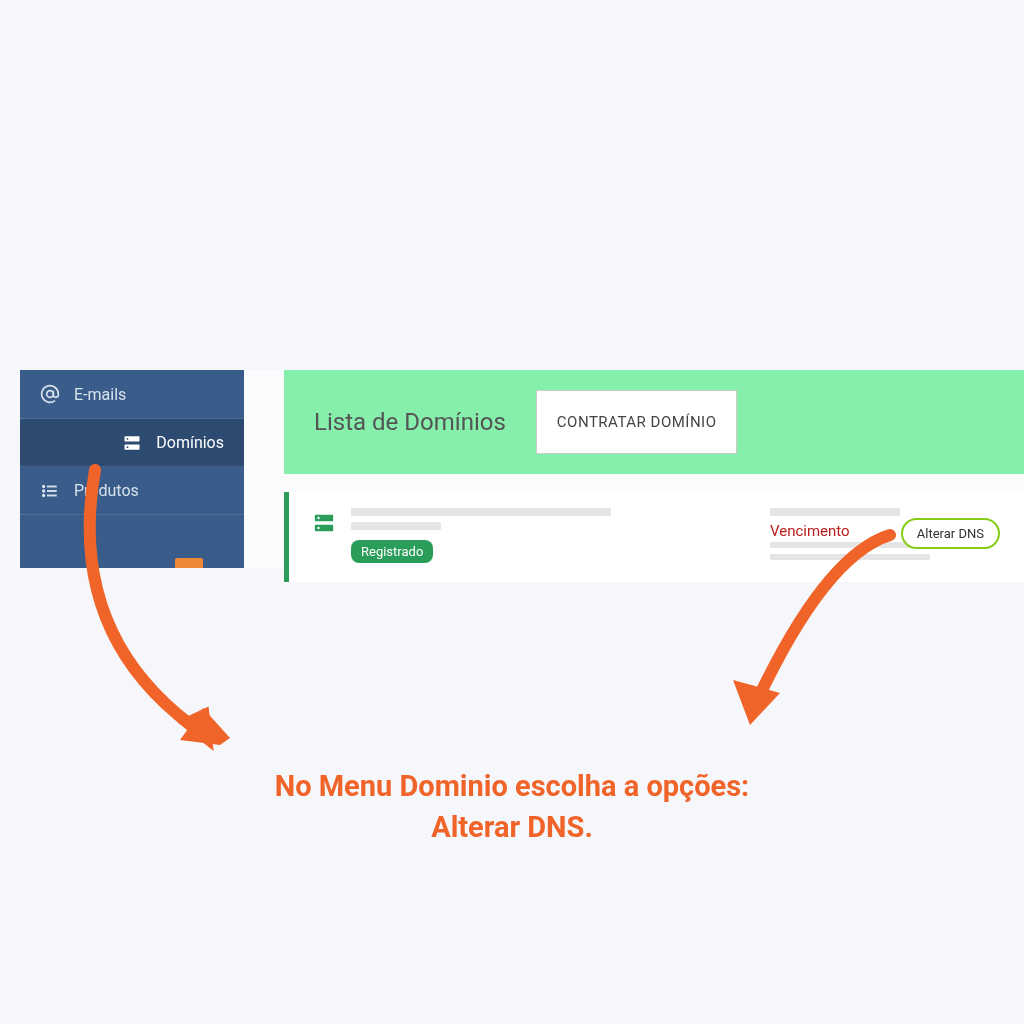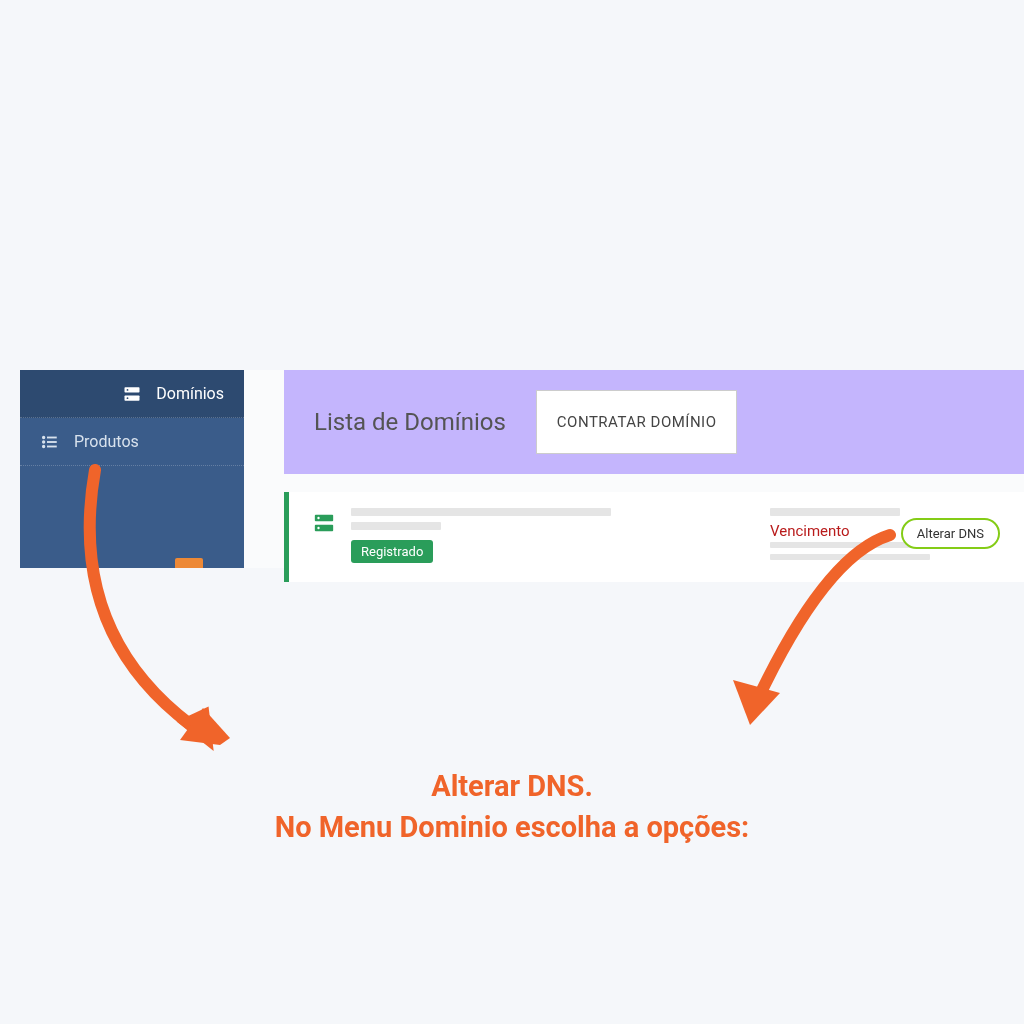--- a/index.html
+++ b/index.html
@@ -49,21 +49,21 @@
       justify-content: center;
       width: 20px;
     }
     .main-content {
       flex: 1;
       background: #fafbfc;
       padding-left: 40px;
       position: relative;
     }
     .page-header {
-      background: #c4b5fd;
+      background: #86efac;
       padding: 20px 30px;
       display: flex;
       align-items: center;
       gap: 30px;
       margin-top: 0;
     }
     .page-title {
       font-size: 24px;
       color: #545454;
       font-weight: 400;
@@ -98,21 +98,21 @@
       background: #e5e5e5;
       height: 8px;
       border-radius: 1px;
       margin-bottom: 6px;
     }
     .status-badge {
       display: inline-block;
       background: #2a9d5a;
       color: #fff;
       padding: 4px 10px;
-      border-radius: 3px;
+      border-radius: 8px;
       font-size: 13px;
       margin-top: 4px;
     }
     .right-info {
       text-align: left;
       margin-left: 40px;
       width: 230px;
     }
     .vencimento-label {
       color: #b91c1c;
@@ -162,20 +162,29 @@
       top: 525px;
       left: 675px;
       pointer-events: none;
     }
   </style>
 </head>
 <body>
 
 <div class="screenshot-area">
   <div class="sidebar">
+    <div class="sidebar-item">
+      <span class="icon">
+        <svg width="20" height="20" viewBox="0 0 24 24" fill="none" stroke="currentColor" stroke-width="2">
+            <circle cx="12" cy="12" r="4"></circle>
+            <path d="M16 8v5a3 3 0 0 0 6 0v-1a10 10 0 1 0-4 8"></path>
+          </svg>
+      </span>
+      <span>E-mails</span>
+    </div>
     <div class="sidebar-item active">
       <span class="icon">
         <svg width="18" height="18" viewBox="0 0 24 24" fill="currentColor">
             <rect x="2" y="3" width="20" height="7" rx="1"></rect>
             <rect x="2" y="14" width="20" height="7" rx="1"></rect>
             <circle cx="6" cy="6.5" r="1.2" fill="#2d4a70"></circle>
             <circle cx="6" cy="17.5" r="1.2" fill="#2d4a70"></circle>
           </svg>
       </span>
       <span>Domínios</span>
@@ -232,15 +241,15 @@
   <path d="M 145 285 L 100 270 L 125 245 Z" fill="#f0642a" transform="rotate(20 125 270)"></path>
   <path d="M 145 285 L 105 280 L 128 248 L 155 278 Z" fill="#f0642a"></path>
 </svg>
 
 <svg class="arrow-right" width="230" height="230" viewBox="0 0 230 230">
   <path d="M 215 10 Q 150 30 80 180" stroke="#f0642a" stroke-width="12" fill="none" stroke-linecap="round"></path>
   <path d="M 75 200 L 58 155 L 105 168 Z" fill="#f0642a"></path>
 </svg>
 
 <div class="annotation-text">
+  <div>No Menu Dominio escolha a opções:</div>
   <div>Alterar DNS.</div>
-  <div>No Menu Dominio escolha a opções:</div>
 </div>
 
 </body></html>

